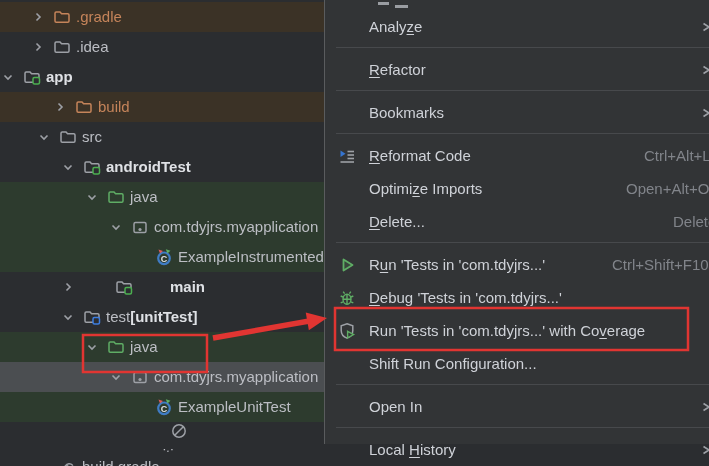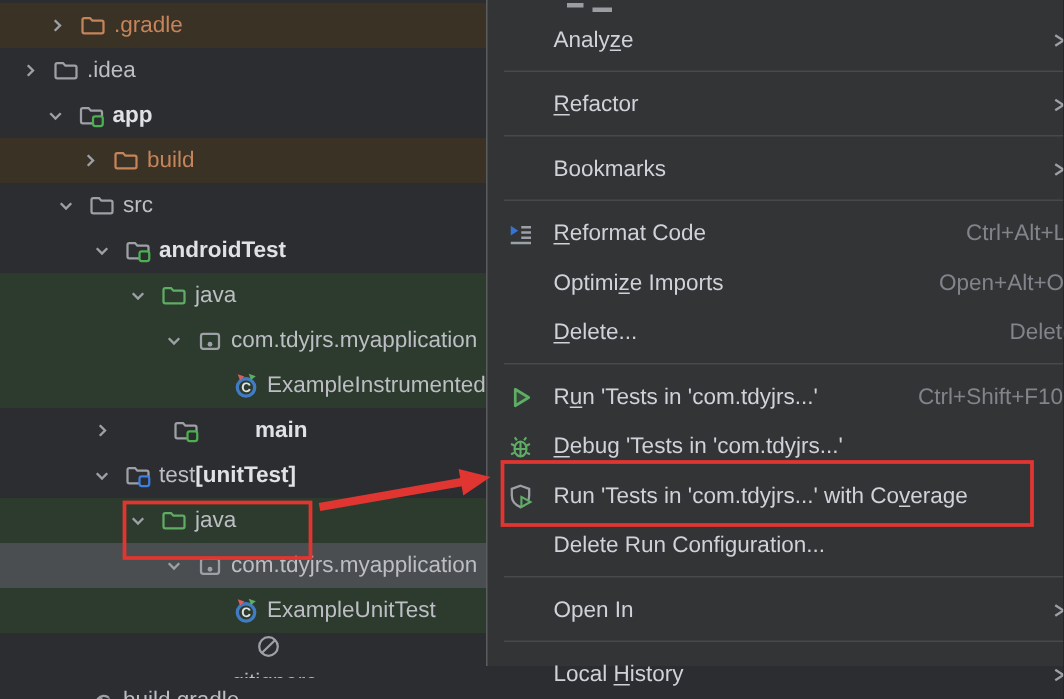--- a/index.html
+++ b/index.html
@@ -52,34 +52,34 @@
             <polyline points="4.5,2.5 8,6 4.5,9.5" fill="none" stroke="#9da0a6" stroke-width="1.6"></polyline>
           </svg>
         </span>
         <span class="ticon">
           <svg width="18" height="18" viewBox="0 0 18 18">
             <path d="M2 5.2C2 4.5 2.5 4 3.2 4H7l1.6 1.8h6.2C15.5 5.8 16 6.3 16 7v6c0 .7-.5 1.2-1.2 1.2H3.2C2.5 14.2 2 13.7 2 13Z" fill="none" stroke="#c5845a" stroke-width="1.5"></path>
           </svg>
         </span>
         <span class="tlabel t-orange">.gradle</span>
       </div>
-      <div class="tree-row" style="padding-left: 14px; text-align: center;">
+      <div class="tree-row" style="padding-left: 32px; text-align: center;">
         <span class="chev">
           <svg width="12" height="12" viewBox="0 0 12 12">
             <polyline points="4.5,2.5 8,6 4.5,9.5" fill="none" stroke="#9da0a6" stroke-width="1.6"></polyline>
           </svg>
         </span>
         <span class="ticon">
           <svg width="18" height="18" viewBox="0 0 18 18">
             <path d="M2 5.2C2 4.5 2.5 4 3.2 4H7l1.6 1.8h6.2C15.5 5.8 16 6.3 16 7v6c0 .7-.5 1.2-1.2 1.2H3.2C2.5 14.2 2 13.7 2 13Z" fill="none" stroke="#9da0a6" stroke-width="1.5"></path>
           </svg>
         </span>
         <span class="tlabel">.idea</span>
       </div>
-      <div class="tree-row" style="padding-left: 31px;">
+      <div class="tree-row" style="padding-left: 2px;">
         <span class="chev">
           <svg width="12" height="12" viewBox="0 0 12 12">
             <polyline points="2.5,4.5 6,8 9.5,4.5" fill="none" stroke="#9da0a6" stroke-width="1.6"></polyline>
           </svg>
         </span>
         <span class="ticon">
           <svg width="18" height="18" viewBox="0 0 18 18">
             <path d="M2 5.2C2 4.5 2.5 4 3.2 4H7l1.6 1.8h6.2C15.5 5.8 16 6.3 16 7v6c0 .7-.5 1.2-1.2 1.2H3.2C2.5 14.2 2 13.7 2 13Z" fill="none" stroke="#9da0a6" stroke-width="1.5"></path>
             <rect x="10" y="9.5" width="6.5" height="6.5" rx="1.5" fill="#2b2d30" stroke="#4caf50" stroke-width="1.5"></rect>
           </svg>
@@ -340,21 +340,21 @@
         <span class="micon">
           <svg width="18" height="18" viewBox="0 0 18 18">
             <path d="M9 1.8 14.8 3.9V8.4c0 4-2.5 6.4-5.8 7.7-3.3-1.3-5.8-3.7-5.8-7.7V3.9Z" fill="none" stroke="#9da0a6" stroke-width="1.5"></path>
             <path d="M9.6 9.3 15.6 12.6 9.6 15.9Z" fill="#323436" stroke="#5fad65" stroke-width="1.4"></path>
           </svg>
         </span>
         <span class="mlabel">Run 'Tests in 'com.tdyjrs...' with Co<span class="u">v</span>erage</span>
       </div>
       <div class="menu-item">
         <span class="micon"></span>
-        <span class="mlabel">Delete Run Configuration...</span>
+        <span class="mlabel">Shift Run Configuration...</span>
       </div>
       <div class="menu-sep"></div>
       <div class="menu-item">
         <span class="micon"></span>
         <span class="mlabel">Open In</span>
         <span class="subarrow">
           <svg width="11" height="12" viewBox="0 0 11 12">
             <polyline points="2.5,2.5 8,6 2.5,9.5" fill="none" stroke="#9da0a6" stroke-width="1.6"></polyline>
           </svg>
         </span>

